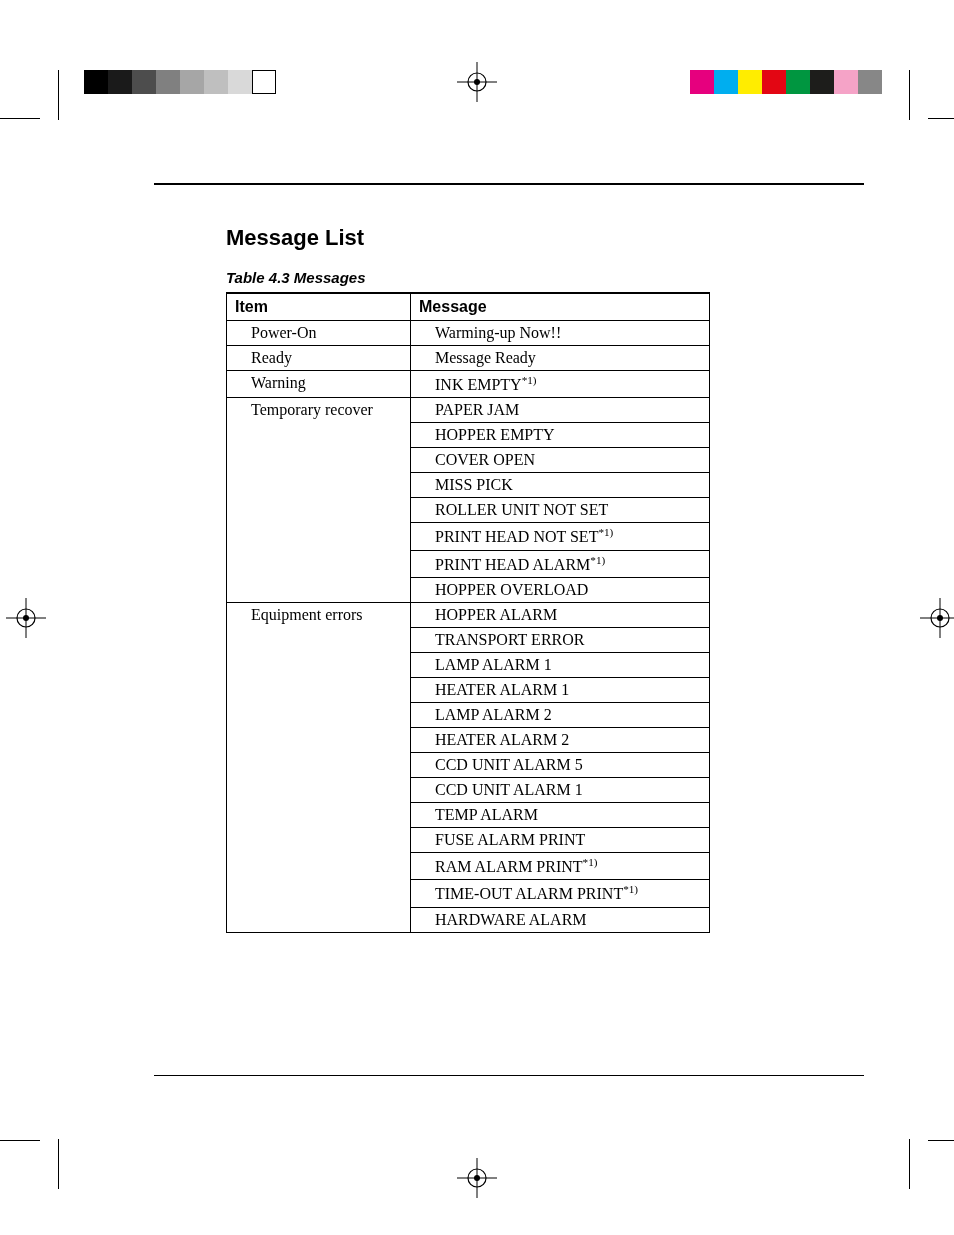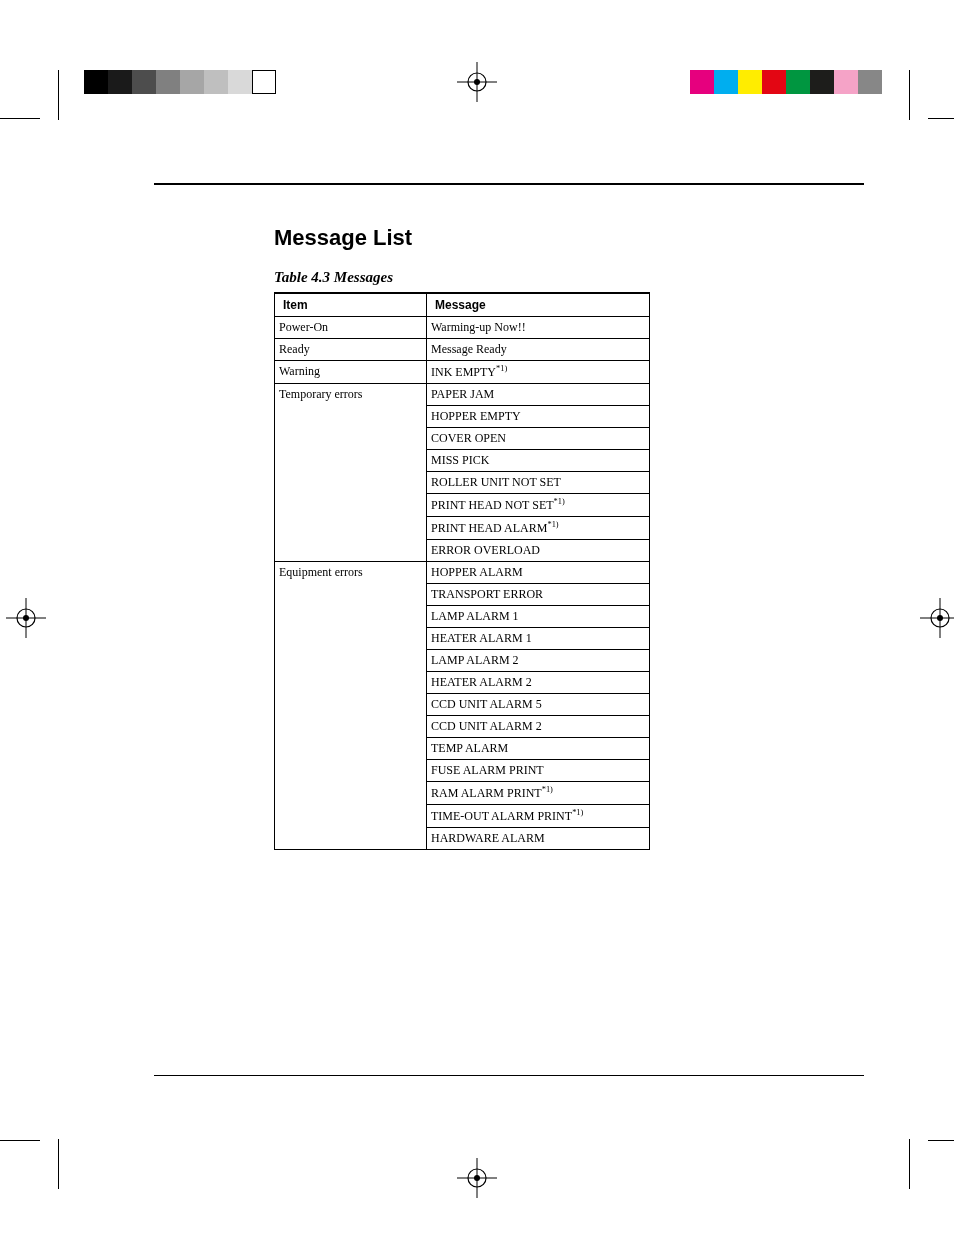--- a/index.html
+++ b/index.html
@@ -57,57 +57,57 @@
   .content-frame {
     position: absolute;
     left: 154px;
     right: 90px;
     top: 183px;
     border-top: 2px solid #000;
     padding-top: 40px;
     box-sizing: border-box;
   }
   .content-inner {
-    margin-left: 120px;
+    margin-left: 72px;
   }
   h2.section-title {
     font-family: Arial, Helvetica, sans-serif;
     font-weight: bold;
     font-size: 22px;
     margin: 0 0 18px 0;
   }
   p.intro {
     font-size: 17px;
     line-height: 1.35;
     margin: 0 0 18px 0;
     max-width: 460px;
   }
   .table-caption {
-    font-family: Liberation Serif, serif;
+    font-family: Liberation Sans, sans-serif;
     font-weight: bold;
     font-style: italic;
     font-size: 15px;
     margin: 0 0 6px 0;
   }
   table.msg-table {
     border-collapse: collapse;
-    width: 376px;
-    font-size: 12px;
+    width: 484px;
+    font-size: 16px;
   }
   table.msg-table th {
     font-family: Arial, Helvetica, sans-serif;
     font-weight: bold;
     text-align: left;
     padding: 4px 8px;
     border: 1px solid #000;
     border-top: 2px solid #000;
     border-bottom-width: 1px;
   }
   table.msg-table td {
-    padding: 3px 4px;
+    padding: 3px 24px;
     border: 1px solid #000;
     vertical-align: top;
   }
   table.msg-table .item-col { width: 135px; }
   sup { font-size: 0.7em; }
 
   p.footnote {
     font-size: 17px;
     margin: 14px 0 0 0;
   }
@@ -200,21 +200,21 @@
             </tr>
             <tr>
               <td class="item-col" rowspan="1">Ready</td>
               <td>Message Ready</td>
             </tr>
             <tr>
               <td class="item-col" rowspan="1">Warning</td>
               <td>INK EMPTY<sup>*1)</sup></td>
             </tr>
             <tr>
-              <td class="item-col" rowspan="8">Temporary errors</td>
+              <td class="item-col" rowspan="8">Temporary recover</td>
               <td>PAPER JAM</td>
             </tr>
             <tr>
               <td>HOPPER EMPTY</td>
             </tr>
             <tr>
               <td>COVER OPEN</td>
             </tr>
             <tr>
               <td>MISS PICK</td>
@@ -222,21 +222,21 @@
             <tr>
               <td>ROLLER UNIT NOT SET</td>
             </tr>
             <tr>
               <td>PRINT HEAD NOT SET<sup>*1)</sup></td>
             </tr>
             <tr>
               <td>PRINT HEAD ALARM<sup>*1)</sup></td>
             </tr>
             <tr>
-              <td>ERROR OVERLOAD</td>
+              <td>HOPPER OVERLOAD</td>
             </tr>
             <tr>
               <td class="item-col" rowspan="13">Equipment errors</td>
               <td>HOPPER ALARM</td>
             </tr>
             <tr>
               <td>TRANSPORT ERROR</td>
             </tr>
             <tr>
               <td>LAMP ALARM 1</td>
@@ -247,21 +247,21 @@
             <tr>
               <td>LAMP ALARM 2</td>
             </tr>
             <tr>
               <td>HEATER ALARM 2</td>
             </tr>
             <tr>
               <td>CCD UNIT ALARM 5</td>
             </tr>
             <tr>
-              <td>CCD UNIT ALARM 2</td>
+              <td>CCD UNIT ALARM 1</td>
             </tr>
             <tr>
               <td>TEMP ALARM</td>
             </tr>
             <tr>
               <td>FUSE ALARM PRINT</td>
             </tr>
             <tr>
               <td>RAM ALARM PRINT<sup>*1)</sup></td>
             </tr>

